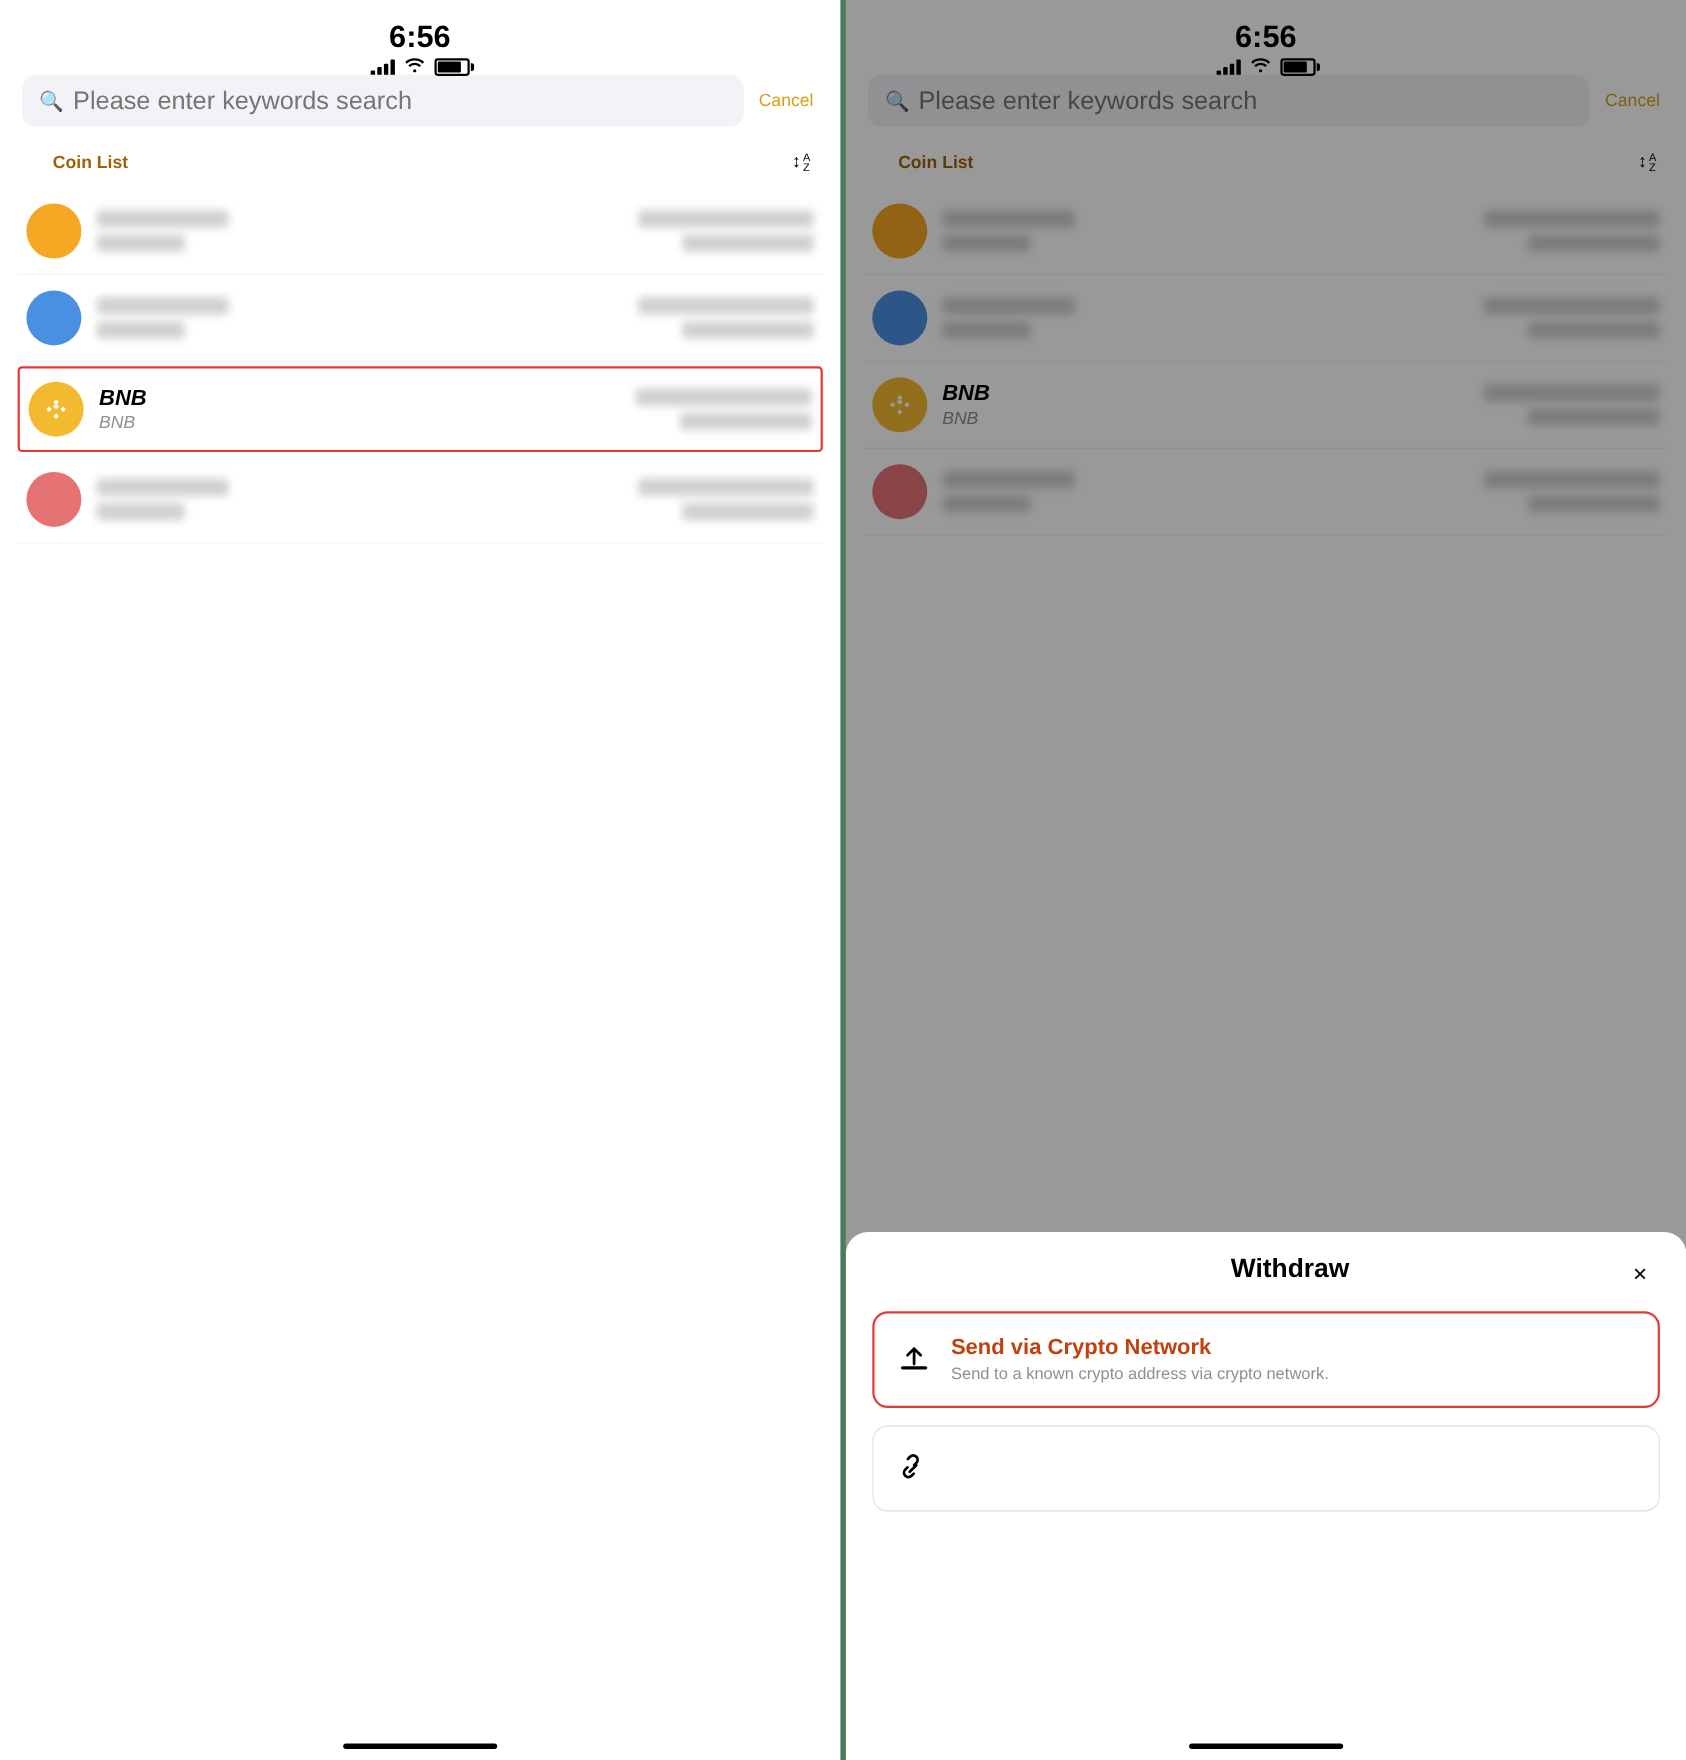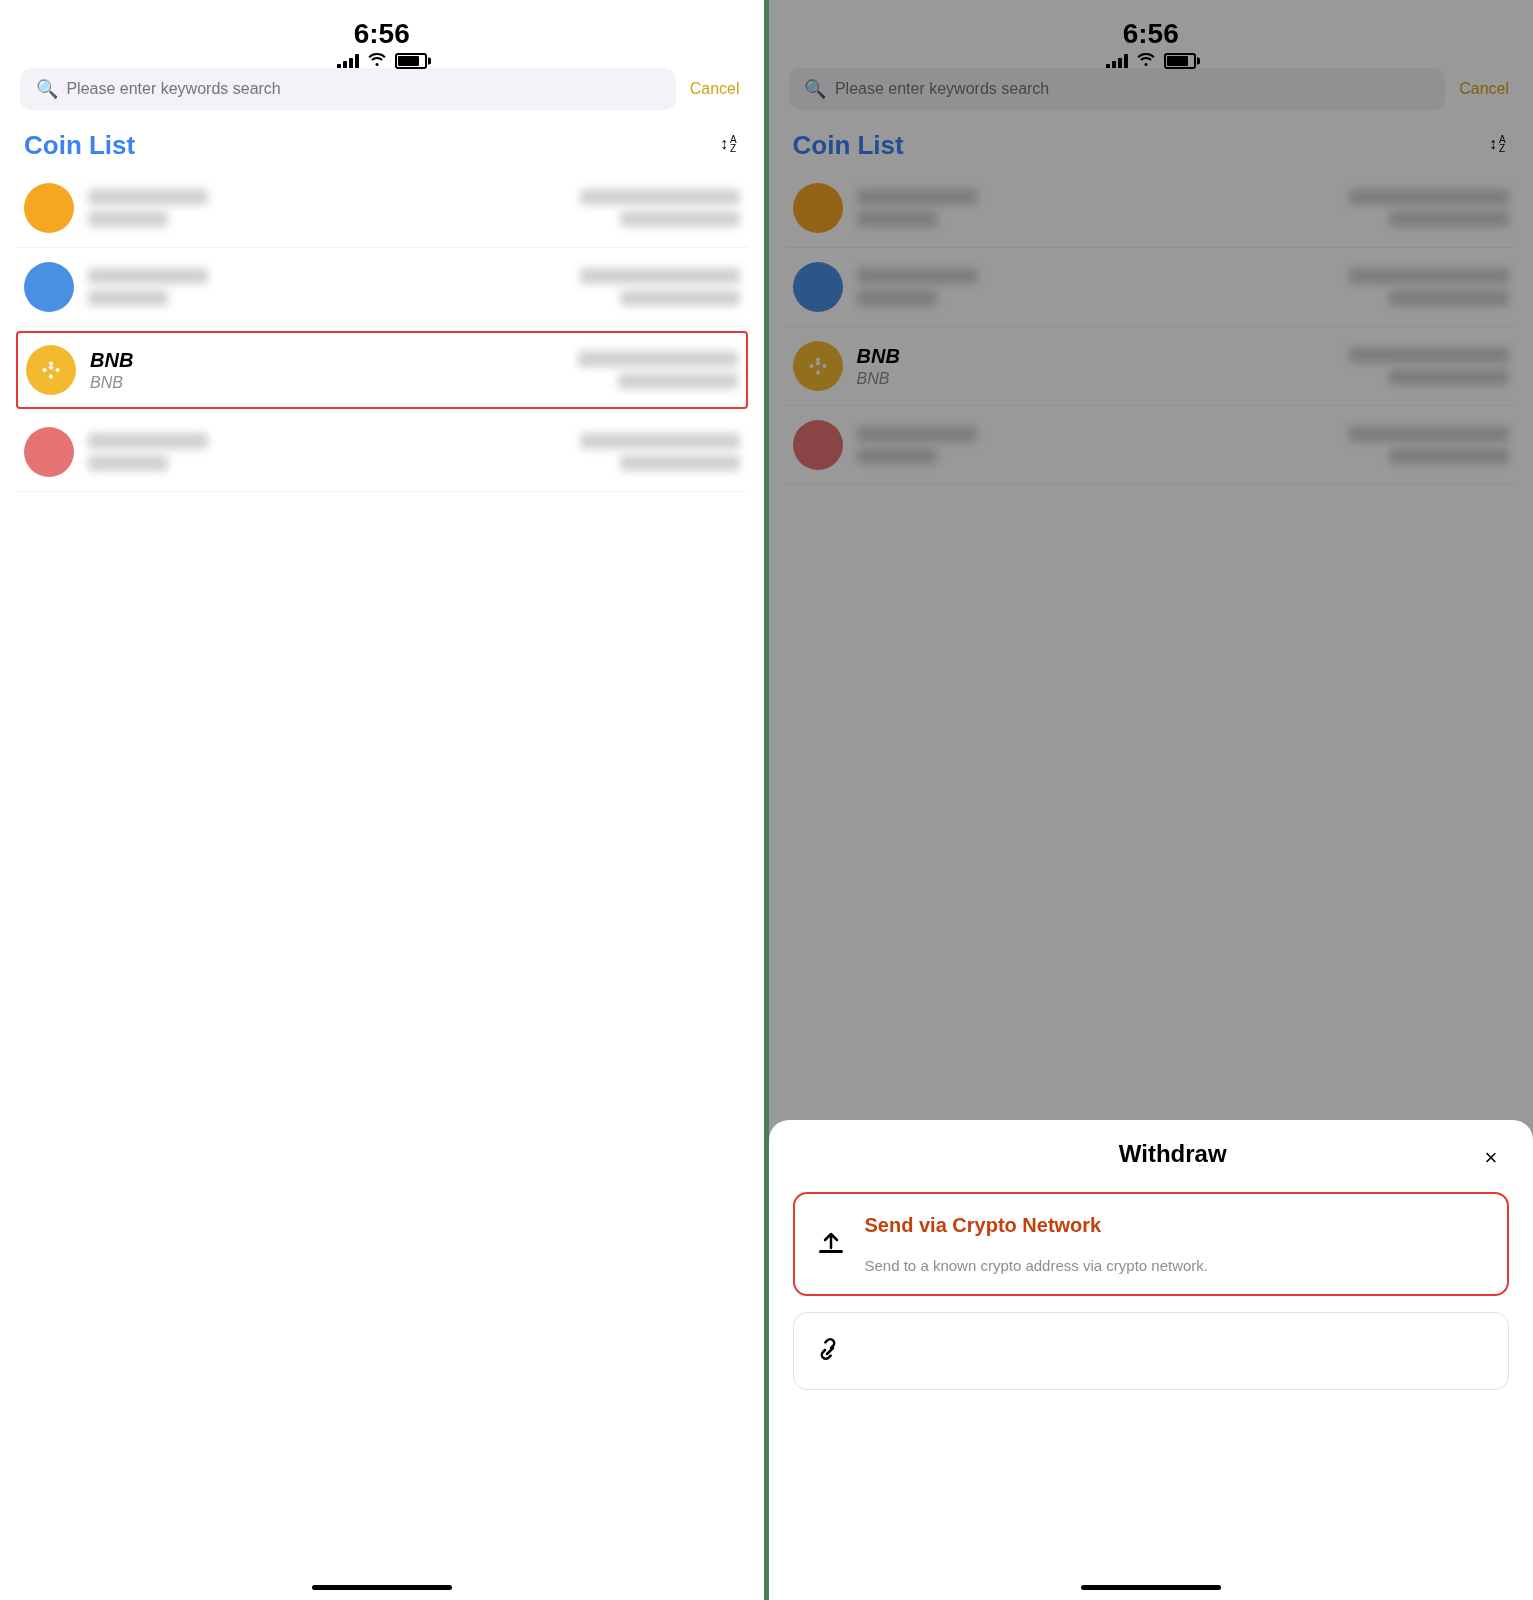--- a/index.html
+++ b/index.html
@@ -121,21 +121,21 @@
 
     .search-icon-svg {
       color: #8e8e93;
       font-size: 18px;
     }
 
     .search-input {
       background: none;
       border: none;
       outline: none;
-      font-size: 16px;
+      font-size: 23px;
       color: #c2410c;
       flex: 1;
       font-family: inherit;
     }
 
     .cancel-btn {
       color: #d4a017;
       font-size: 16px;
       font-weight: 500;
       background: none;
@@ -147,23 +147,24 @@
 
     
     .coin-list-header {
       display: flex;
       justify-content: space-between;
       align-items: center;
       padding: 12px 24px 8px 24px;
     }
 
     .coin-list-title {
-      font-size: 26px;
+      font-size: 16px;
       font-weight: 600;
-      color: #3b82f6;
+      color: #a16207;
+      margin-left: 24px;
     }
 
     .sort-icon {
       font-size: 20px;
       color: #000;
     }
 
     
     .coin-list {
       flex: 1;
@@ -353,21 +354,21 @@
 
     .option-info .option-title {
       font-size: 20px;
       font-weight: 600;
       color: #c2410c;
     }
 
     .option-info .option-desc {
       font-size: 15px;
       color: #8e8e93;
-      margin-top: 20px;
+      margin-top: 4px;
     }
 
     
     .right-panel-content {
       position: absolute;
       top: 0;
       left: 0;
       right: 0;
       bottom: 480px;
       z-index: 5;

